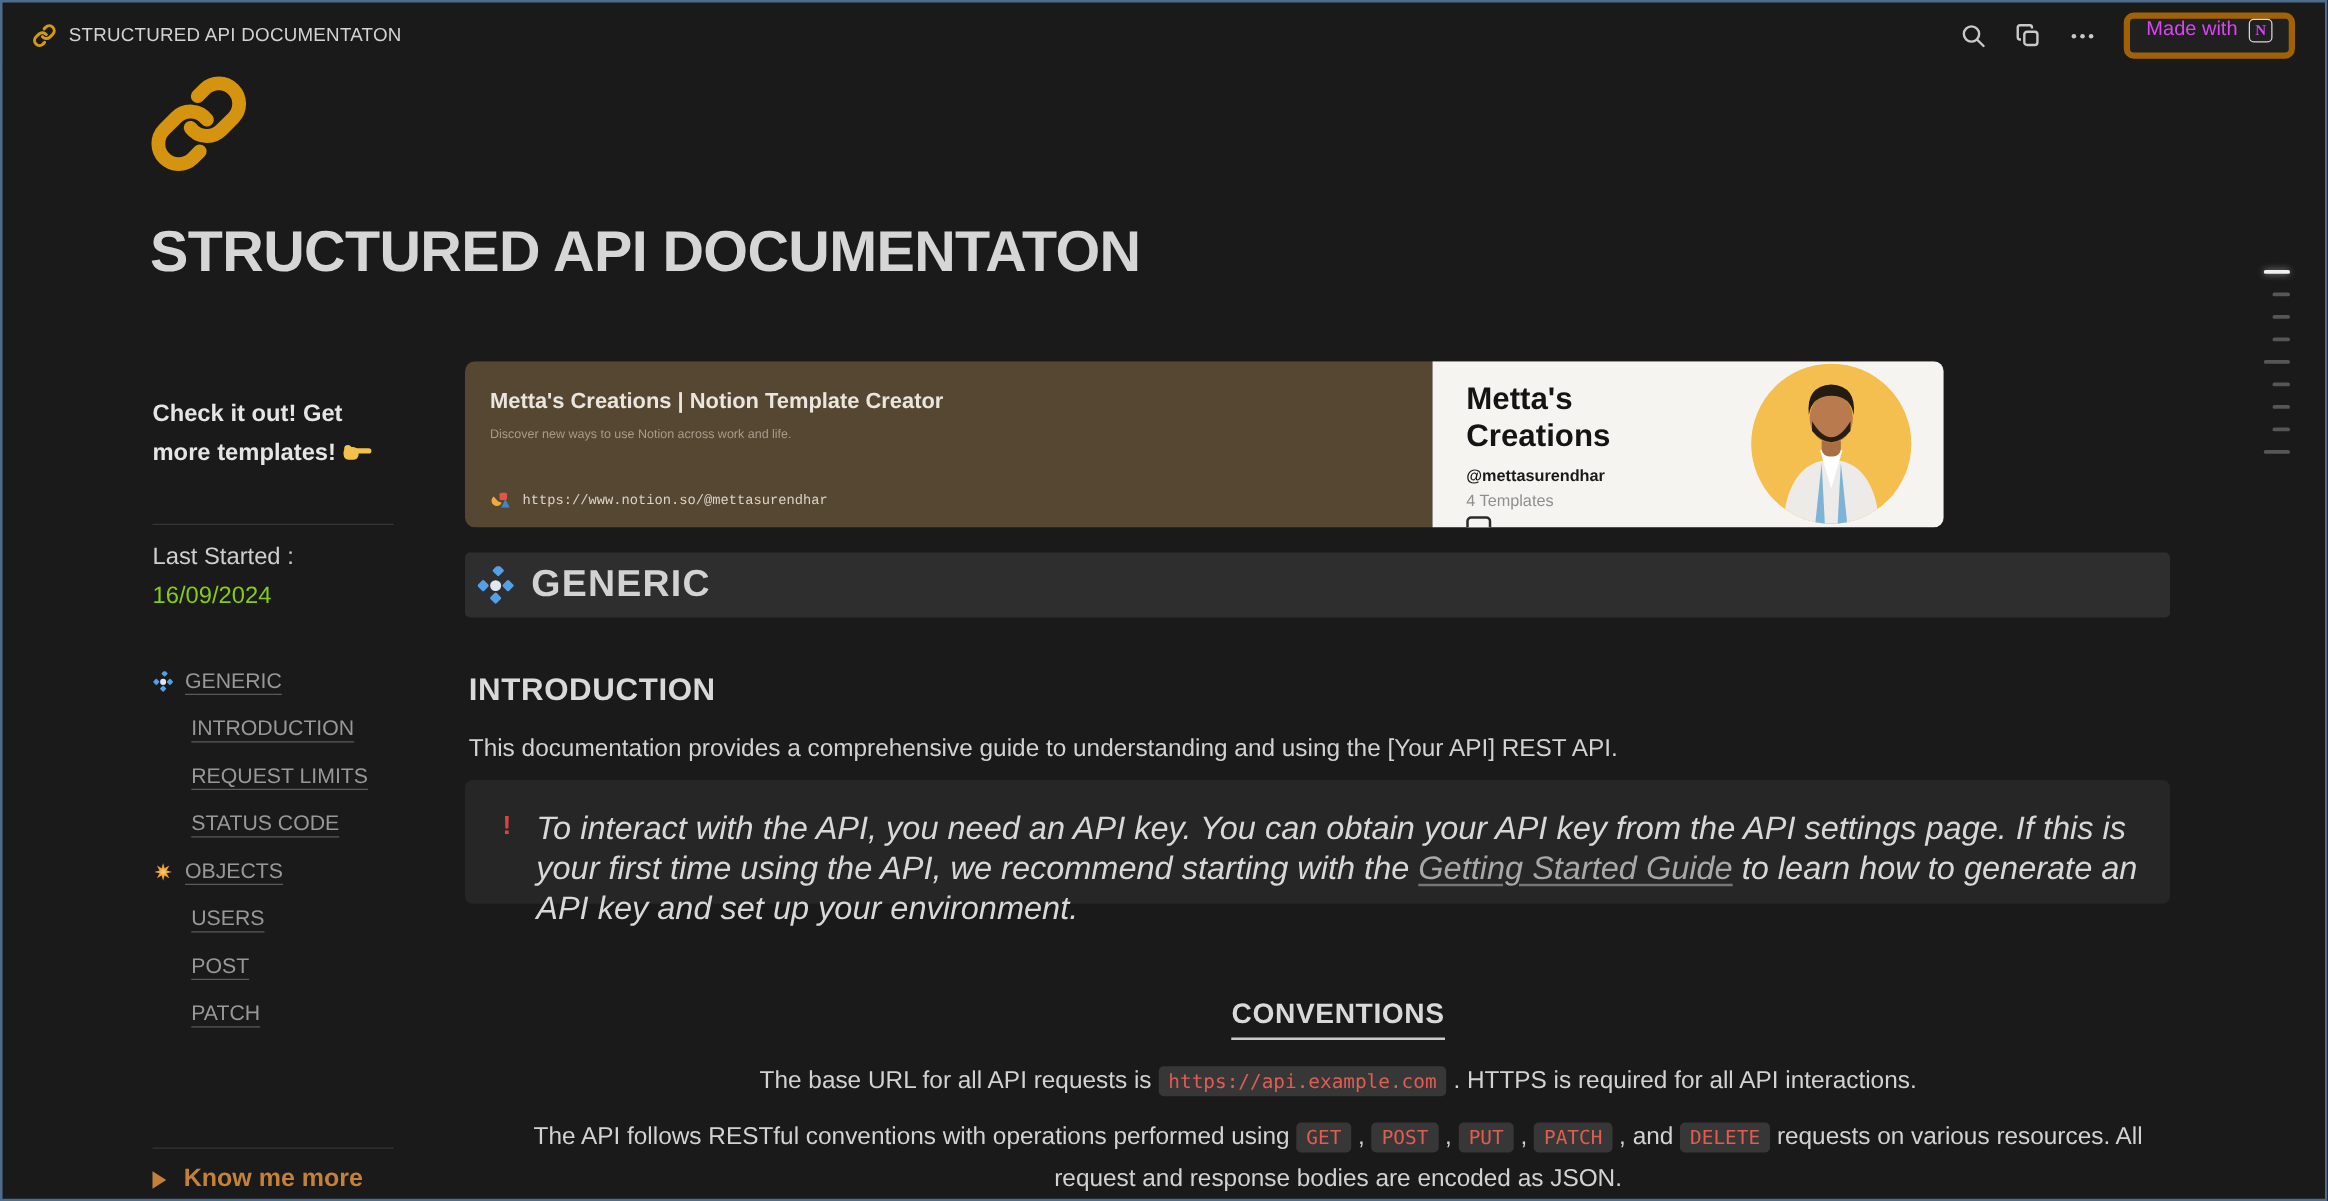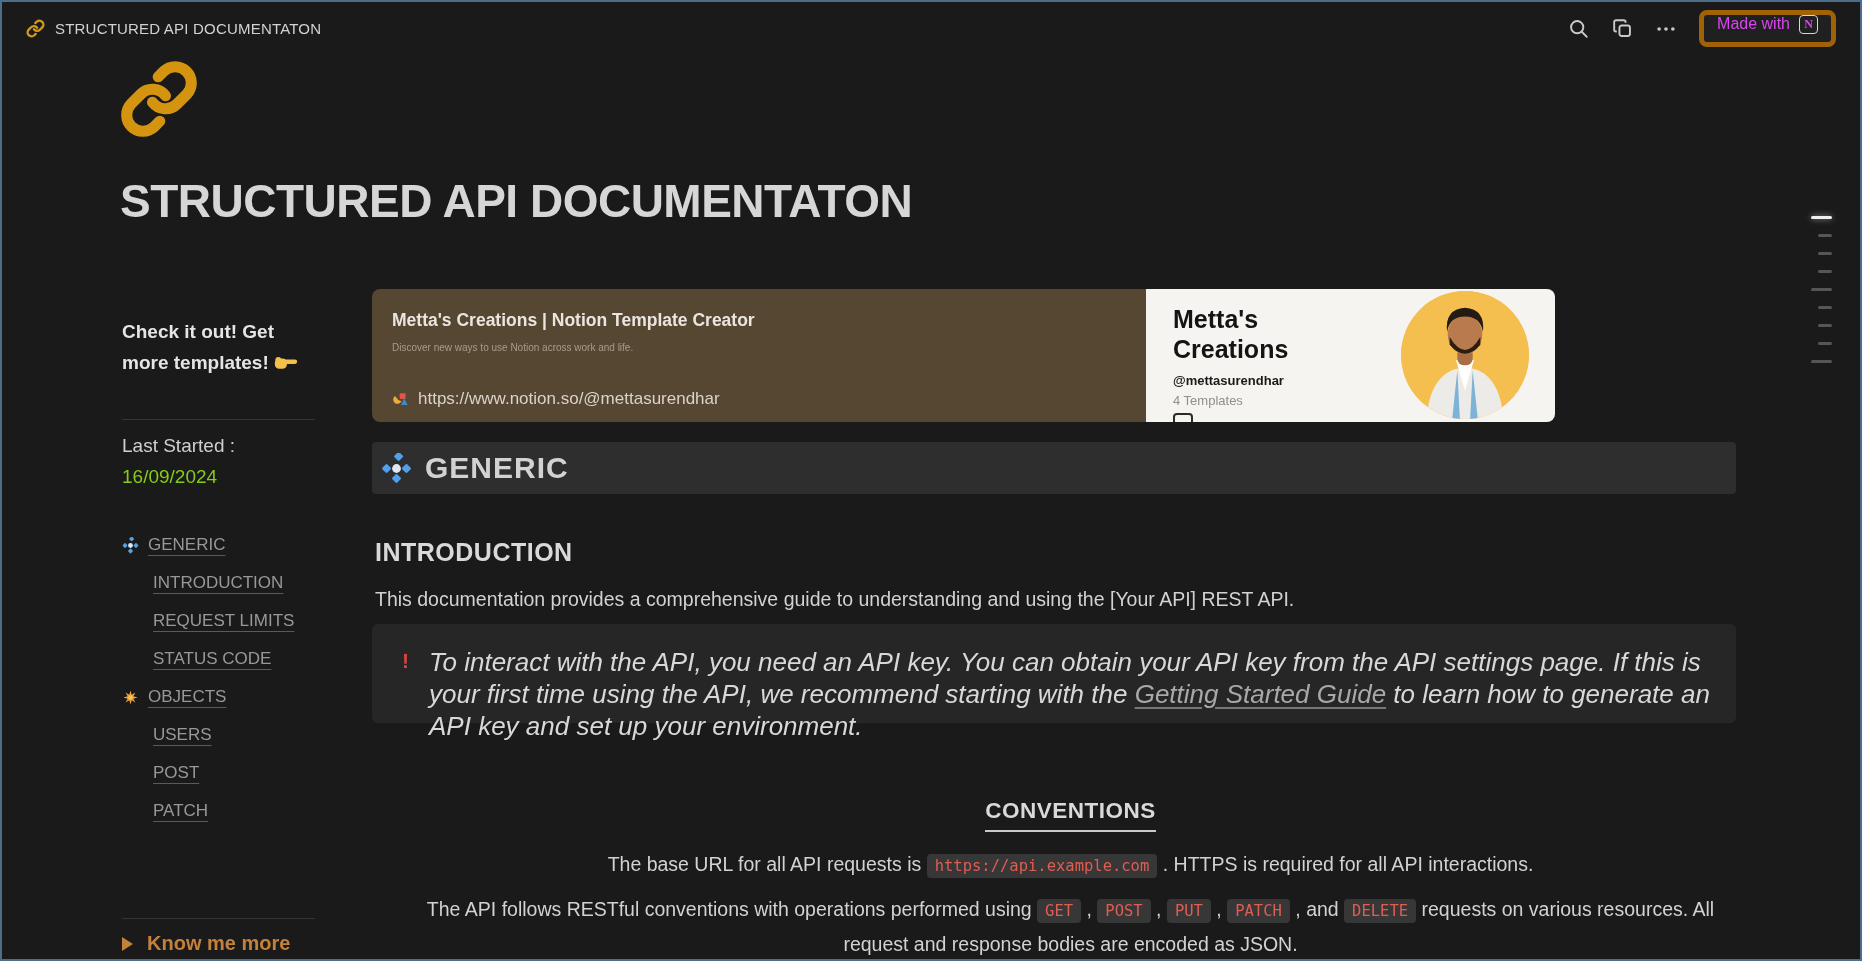--- a/index.html
+++ b/index.html
@@ -47,21 +47,21 @@
 
   
   .main { position:absolute; left:372px; top:261px; width:1364px; }
 
   .embed-card { position:absolute; top:0; left:0; width:1183px; height:133px; border-radius:8px; overflow:hidden; display:flex; cursor:pointer;margin-top:28px; }
   .embed-left { flex:1; background:#564733; position:relative; padding:21px 0 0 20px; }
   .embed-title { font-size:17.5px; font-weight:600; color:#eae6df; }
   .embed-desc { margin-top:11px; font-size:10px; color:#a89c8a; }
   .embed-url-row { position:absolute; left:20px; bottom:13px; display:flex; align-items:center; gap:9px; }
   .embed-favicon { width:17px; height:17px; }
-  .embed-url { font-size:17px; color:#d9d3c9; }
+  .embed-url { font-size:11px; color:#d9d3c9;font-family:Liberation Mono, monospace; }
   .profile-card { width:409px; background:#f6f4f0; position:relative; overflow:hidden; }
   .profile-name { position:absolute; left:27px; top:15px; width:185px; font-size:25px; line-height:30px; font-weight:bold; color:#141414; }
   .profile-handle { position:absolute; left:27px; top:84px; font-size:13px; font-weight:bold; color:#1a1a1a; }
   .profile-templates { position:absolute; left:27px; top:104px; font-size:13px; color:#8f8f8f; }
   .partial-logo { position:absolute; left:27px; bottom:-11px; width:20px; height:20px; border:2.5px solid #2b2b2b; border-radius:4px; background:#f6f4f0; }
   .avatar { position:absolute; right:26px; top:2px; width:128px; height:128px; border-radius:50%; background:#f5bf4f; overflow:hidden; }
   .avatar svg { width:100%; height:100%; }
 
   .section-bar { position:absolute; top:181px; left:0; width:1364px; height:52px; background:#2e2e2e; border-radius:4px; display:flex; align-items:center; padding-left:9px; gap:13px; }
   .section-bar-icon { width:31px; height:31px; display:flex; }

